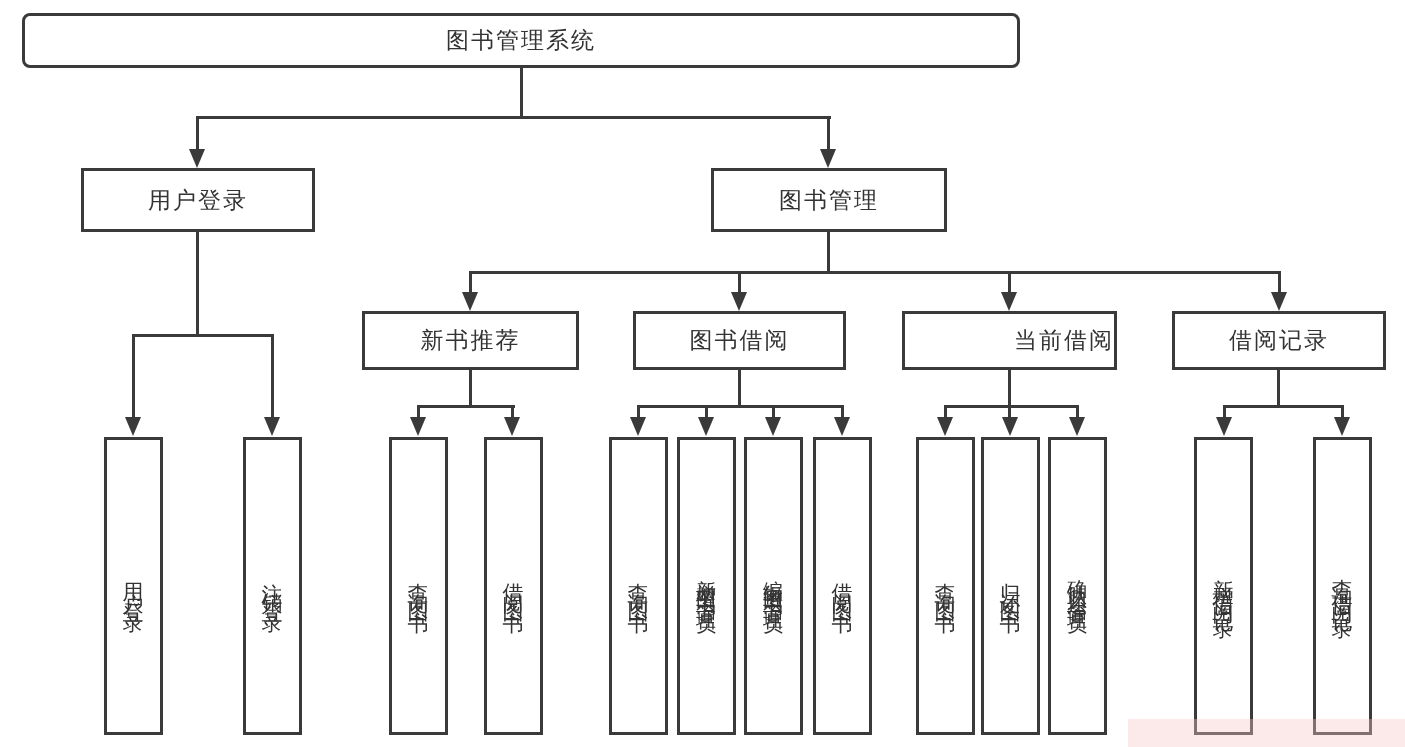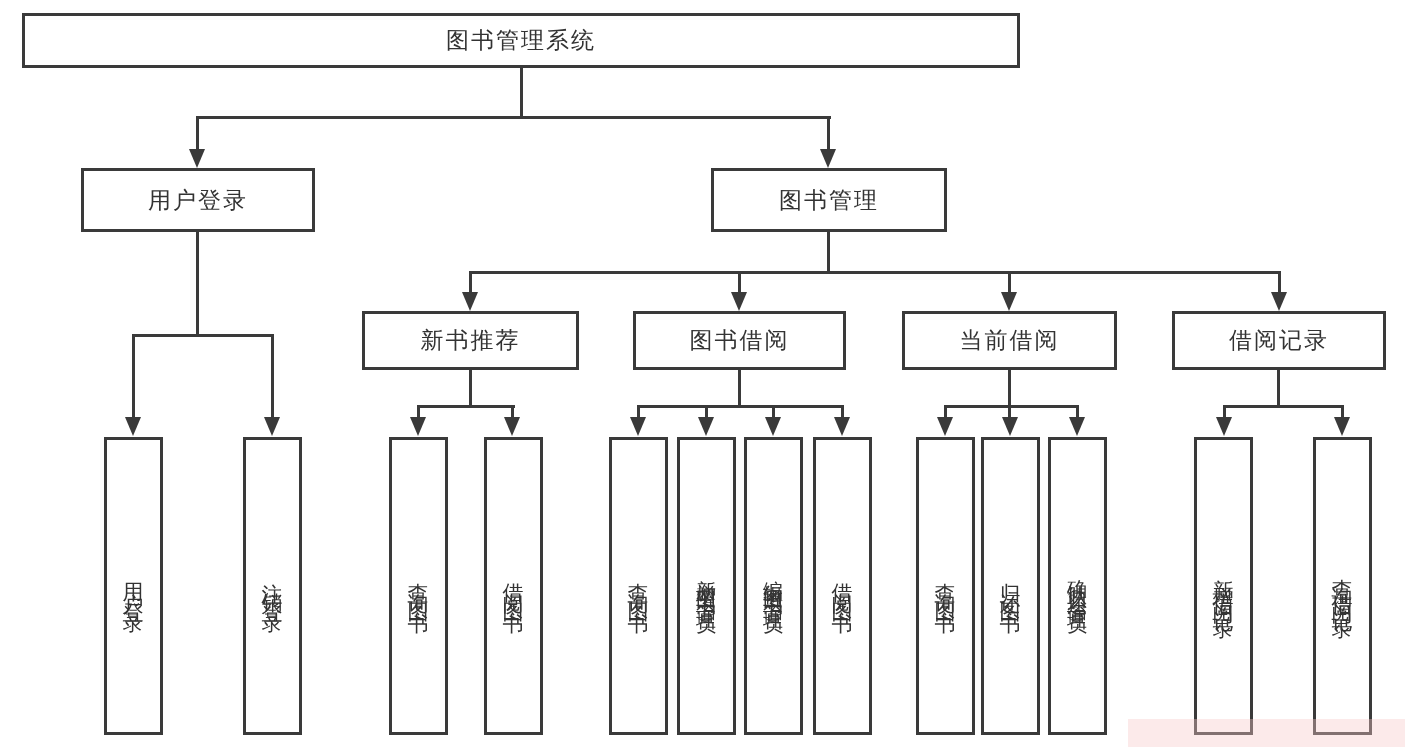--- a/index.html
+++ b/index.html
@@ -36,38 +36,38 @@
   .wm-text{
     position:absolute; left:1146px; top:714px; width:260px; z-index:6;
     font-size:22px; color:var(--wm-text); letter-spacing:1px; white-space:nowrap;
   }
 </style>
 </head>
 <body>
 
 <div id="stage">
 
-  <div class="box" style="left:22px;top:13px;width:998px;height:55px;">
+  <div class="box" style="left:22px;top:13px;width:998px;height:55px;border-radius:8px;">
     <span>图书管理系统</span>
   </div>
 
   <div class="box" style="left:81px;top:168px;width:234px;height:64px;">
     <span>用户登录</span>
   </div>
   <div class="box" style="left:711px;top:168px;width:236px;height:64px;text-align:center;">
     <span>图书管理</span>
   </div>
 
   <div class="box" style="left:633px;top:311px;width:213px;height:59px;">
     <span>图书借阅</span>
   </div>
   <div class="box" style="left:362px;top:311px;width:217px;height:59px;">
     <span>新书推荐</span>
   </div>
-  <div class="box" style="left:902px;top:311px;width:215px;height:59px;">
+  <div class="box" style="left:902px;top:311px;width:215px;height:59px;justify-content:flex-end;">
     <span>当前借阅</span>
   </div>
   <div class="box" style="left:1172px;top:311px;width:214px;height:59px;">
     <span>借阅记录</span>
   </div>
 
   <div class="box vbox" style="left:104px;top:437px;width:59px;height:298px;">
     <span class="vtext">用户登录</span>
   </div>
   <div class="box vbox" style="left:243px;top:437px;width:59px;height:298px;">

